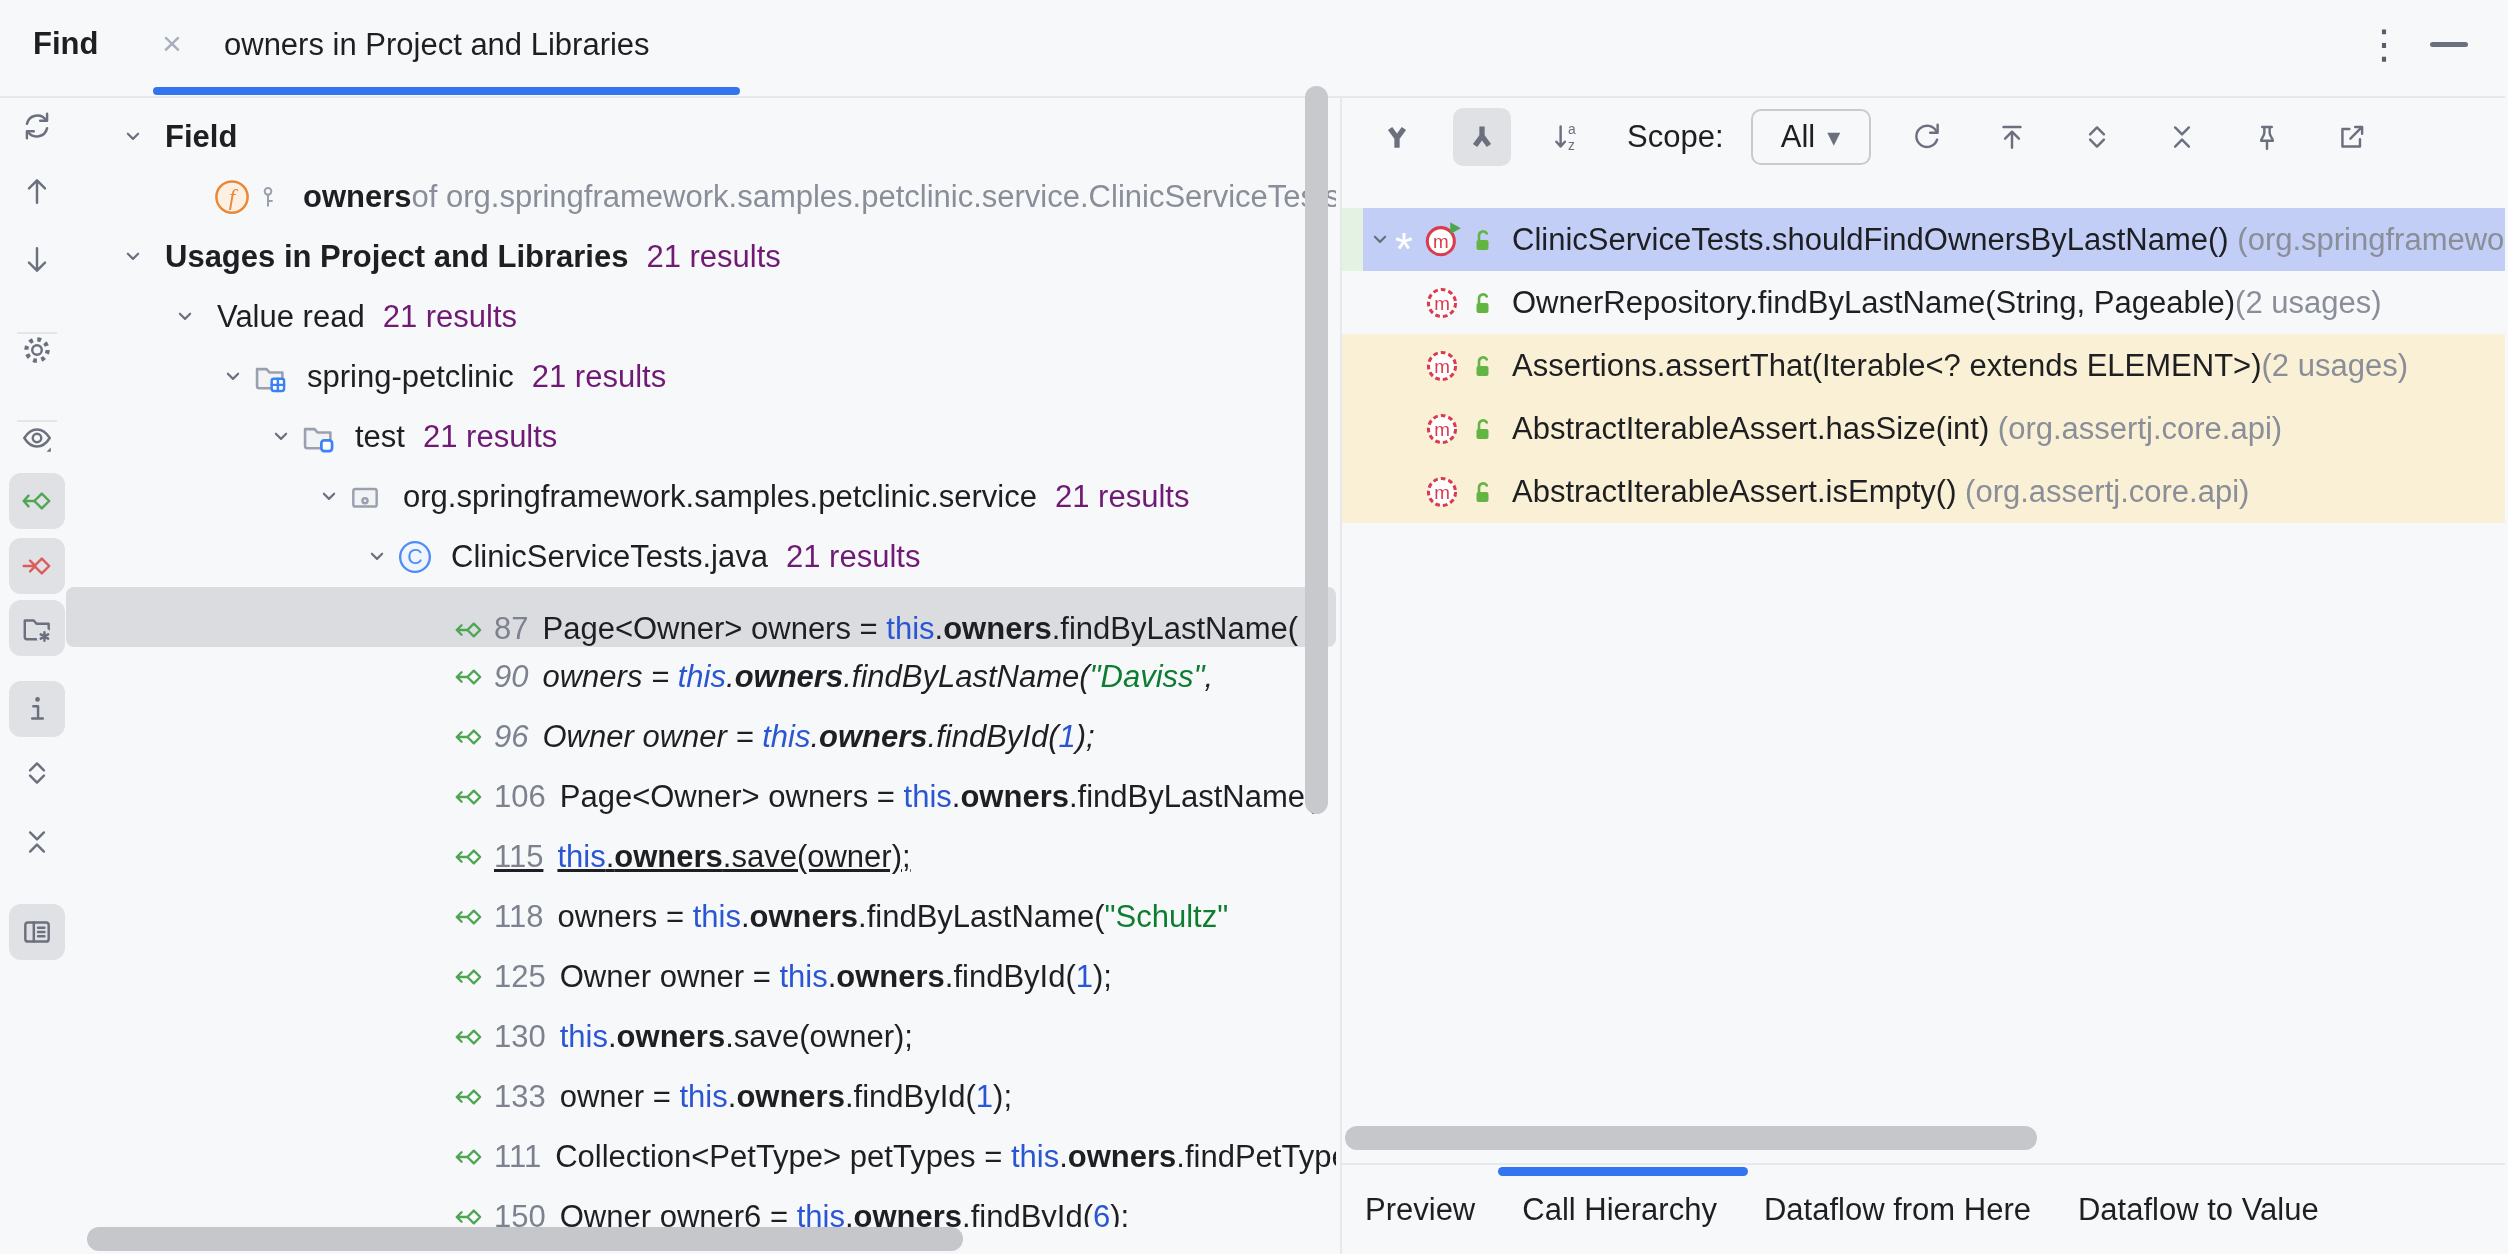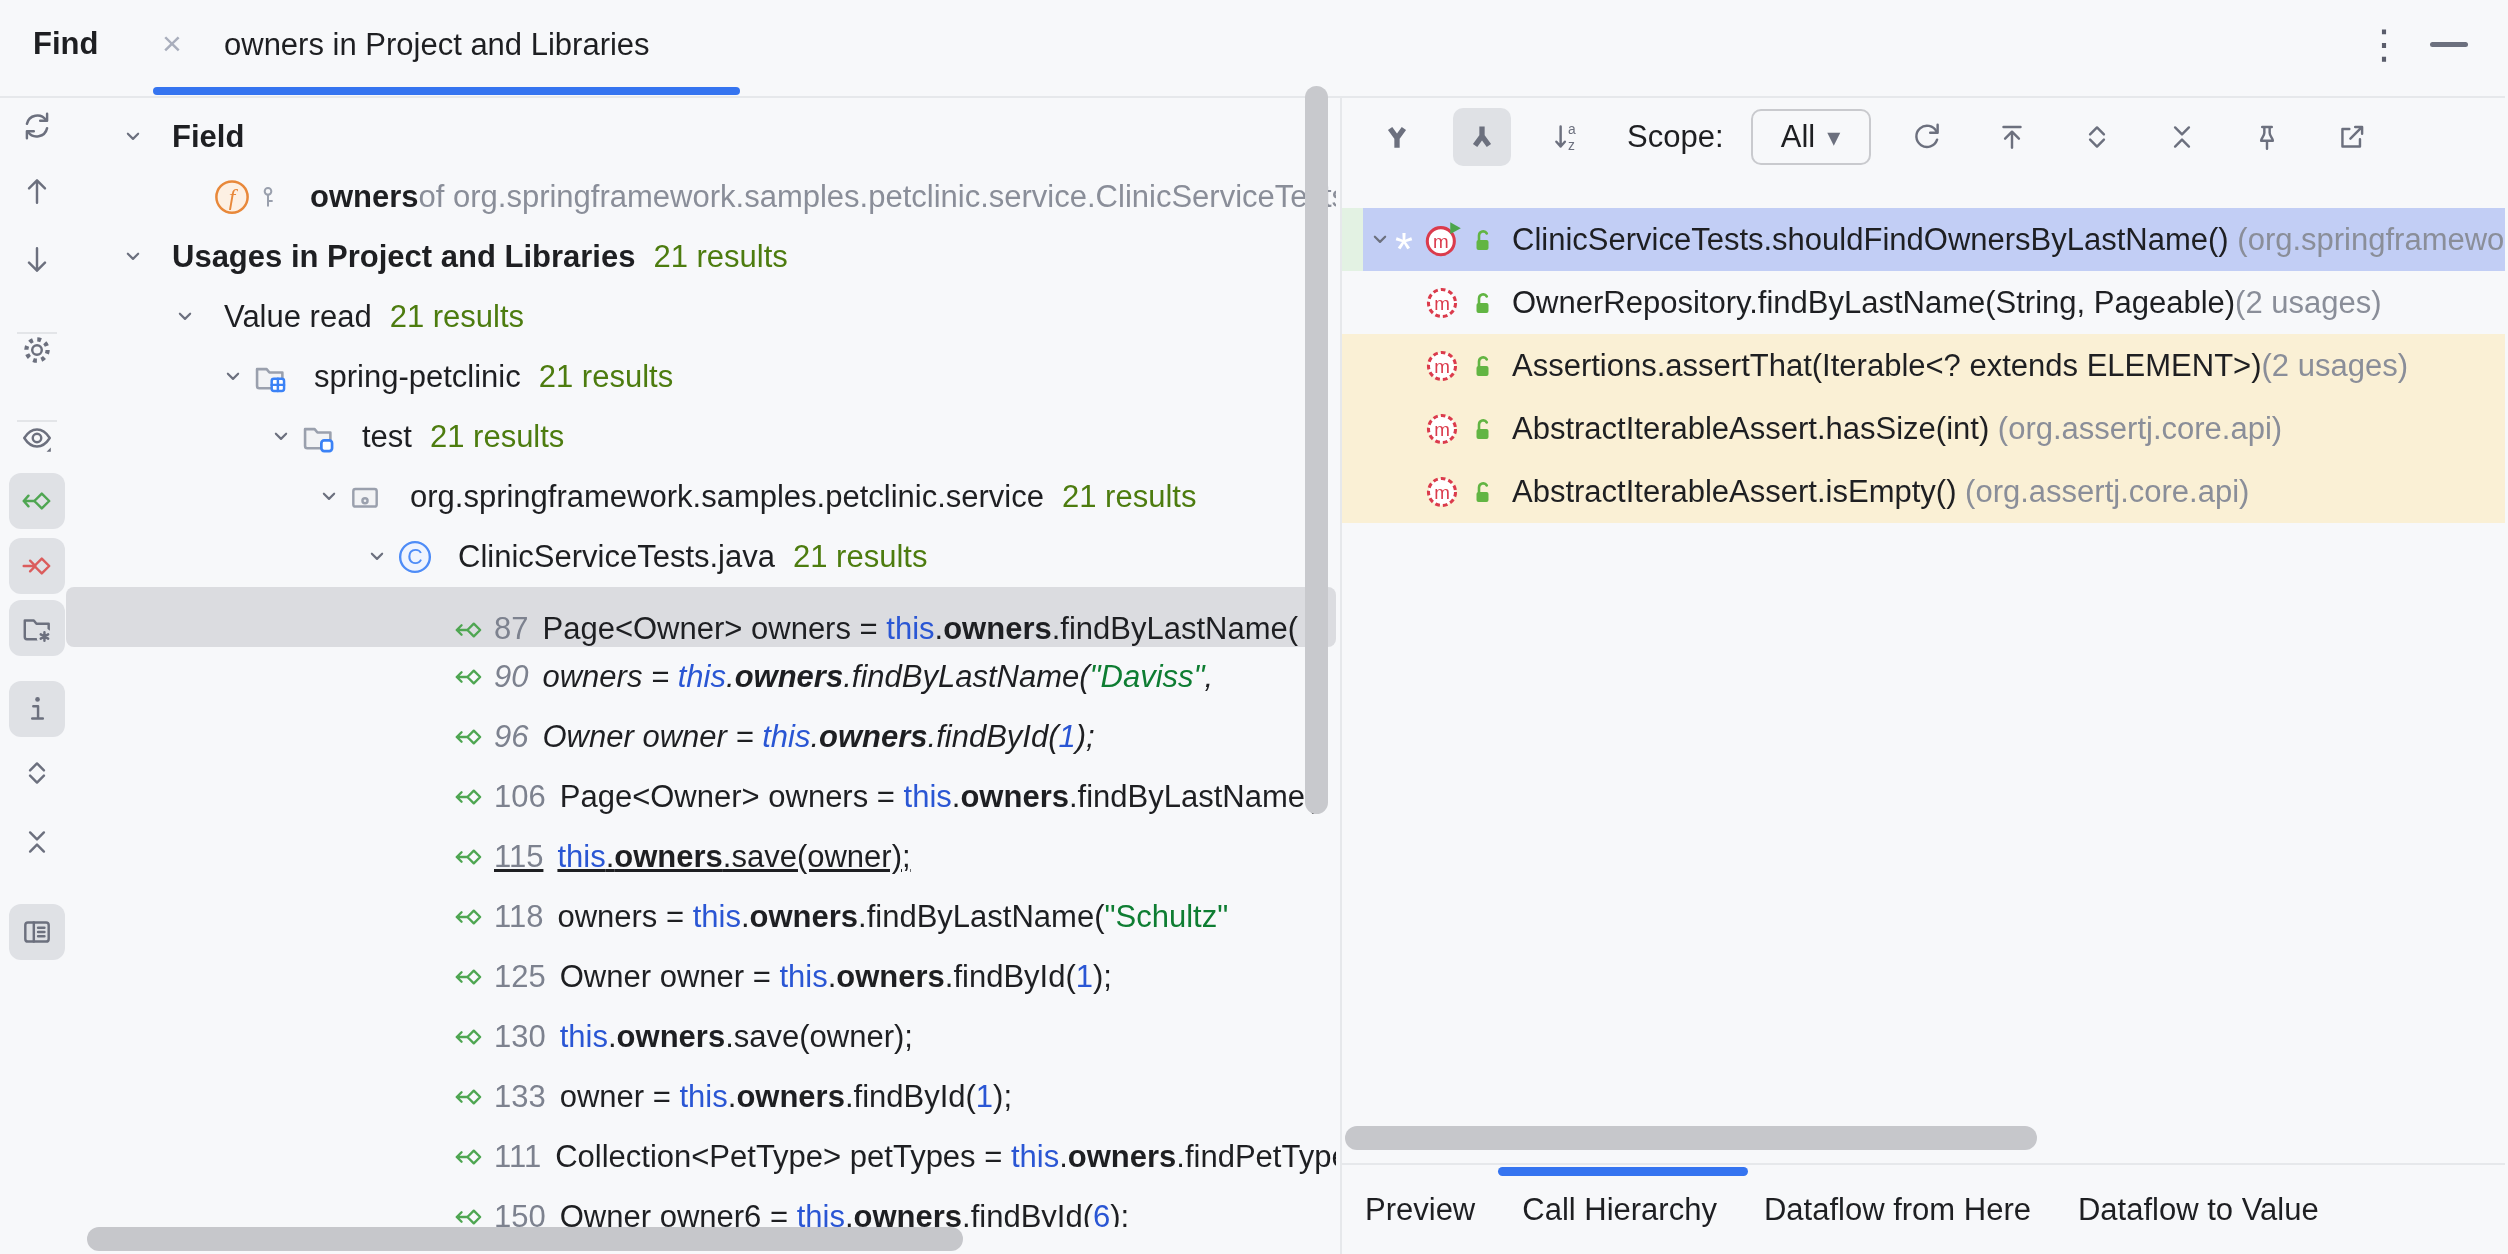--- a/index.html
+++ b/index.html
@@ -16,23 +16,23 @@
   #sidebar{position:absolute;left:0;top:96px;width:66px;height:1158px;}
   .sb-item{position:absolute;left:9px;width:56px;height:56px;border-radius:12px;display:flex;align-items:center;justify-content:center;}
   .sb-item.sel{background:#DFE1E5;}
   .sb-div{position:absolute;left:17px;width:40px;height:2px;background:#E3E5E8;}
   
   #tree{position:absolute;left:66px;top:107px;width:1270px;height:1120px;overflow:hidden;}
   .trow{position:relative;height:60px;display:flex;align-items:center;white-space:nowrap;overflow:hidden;font-size:31px;border-radius:8px;}
   .trow.sel{background:#DBDCE0;align-items:flex-end;}
   .chev{width:34px;flex:0 0 34px;display:flex;align-items:center;}
   .ticon{width:42px;flex:0 0 42px;display:flex;align-items:center;}
-  .tlabel{margin-left:20px;text-align:center;}
+  .tlabel{margin-left:13px;text-align:center;}
   .tlabel.b{font-weight:700;}
-  .count{margin-left:18px;color:#4d7c0f;}
+  .count{margin-left:18px;color:#701a75;}
   .muted{color:#8A8E99;}
   .lineno{color:#7D828F;margin-right:14px;}
   .kw{color:#2A56D4;}
   .str{color:#0E7D32;}
   .num{color:#2A56D4;}
   .bseg{font-weight:700;}
   
   .vsb{position:absolute;left:1305px;top:86px;width:23px;height:728px;border-radius:12px;background:#C8C9CD;}
   .hsb-left{position:absolute;left:87px;top:1227px;width:876px;height:24px;border-radius:12px;background:#C6C7CB;}
   .hsb-right{position:absolute;left:1345px;top:1126px;width:692px;height:24px;border-radius:12px;background:#C6C7CB;}

